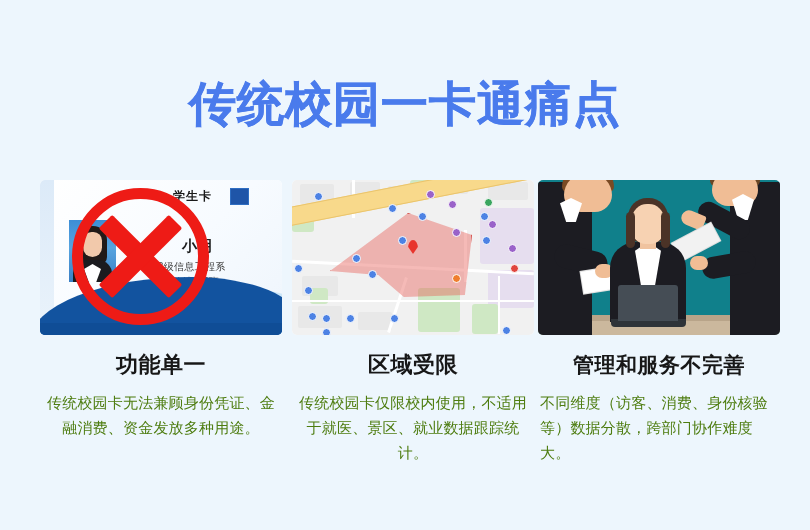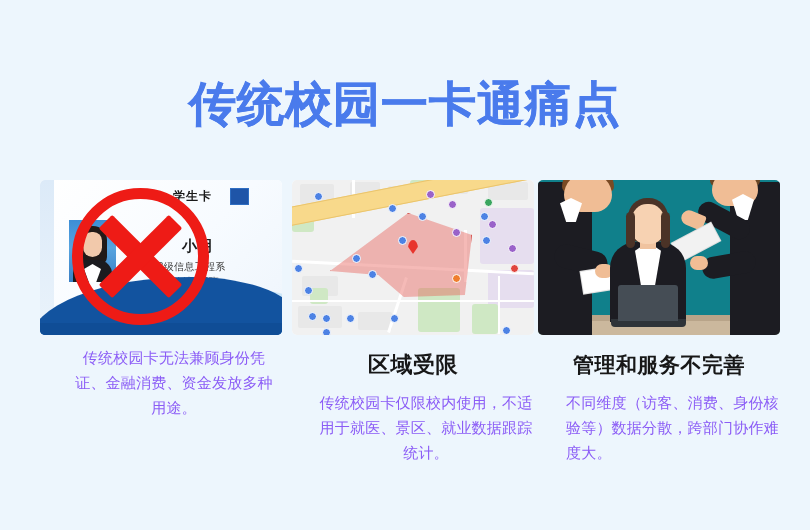--- a/index.html
+++ b/index.html
@@ -65,23 +65,22 @@
     letter-spacing: 0.5px;
     white-space: nowrap;
   }
   #card-2 .card-heading { font-size: 21px; }
 
   .card-body {
     margin-top: 10px;
     text-align: center;
     font-size: 15px;
     line-height: 25px;
-    color: #8b5cf6;
+    color: #4d7c0f;
     letter-spacing: 0.2px;
-    margin-left: 26px;
   }
   #card-0 .card-body { padding: 0 6px; }
   #card-2 .card-body { text-align: left; padding-left: 2px; }
 
   
   .stucard {
     position: absolute;
     inset: 0;
     background: linear-gradient(135deg, #ffffff 0%, #f7fbff 55%, #eef5fc 100%);
   }
@@ -519,20 +518,21 @@
         <div class="stucard-wave-d"></div>
 
         <div class="no-sign">
           <div class="no-ring"></div>
           <div class="no-bar a"></div>
           <div class="no-bar b"></div>
         </div>
       </div>
     </div>
 
+    <div class="card-heading">功能单一</div>
     <div class="card-body">传统校园卡无法兼顾身份凭证、金融消费、资金发放多种用途。</div>
   </div>
 
   <div class="card" id="card-1">
 
     <div class="card-figure">
       <div class="map">
 
         <div class="map-block" style="left:8px;  top:4px;  width:34px; height:20px;"></div>
         <div class="map-block" style="left:58px; top:2px;  width:30px; height:16px;"></div>

